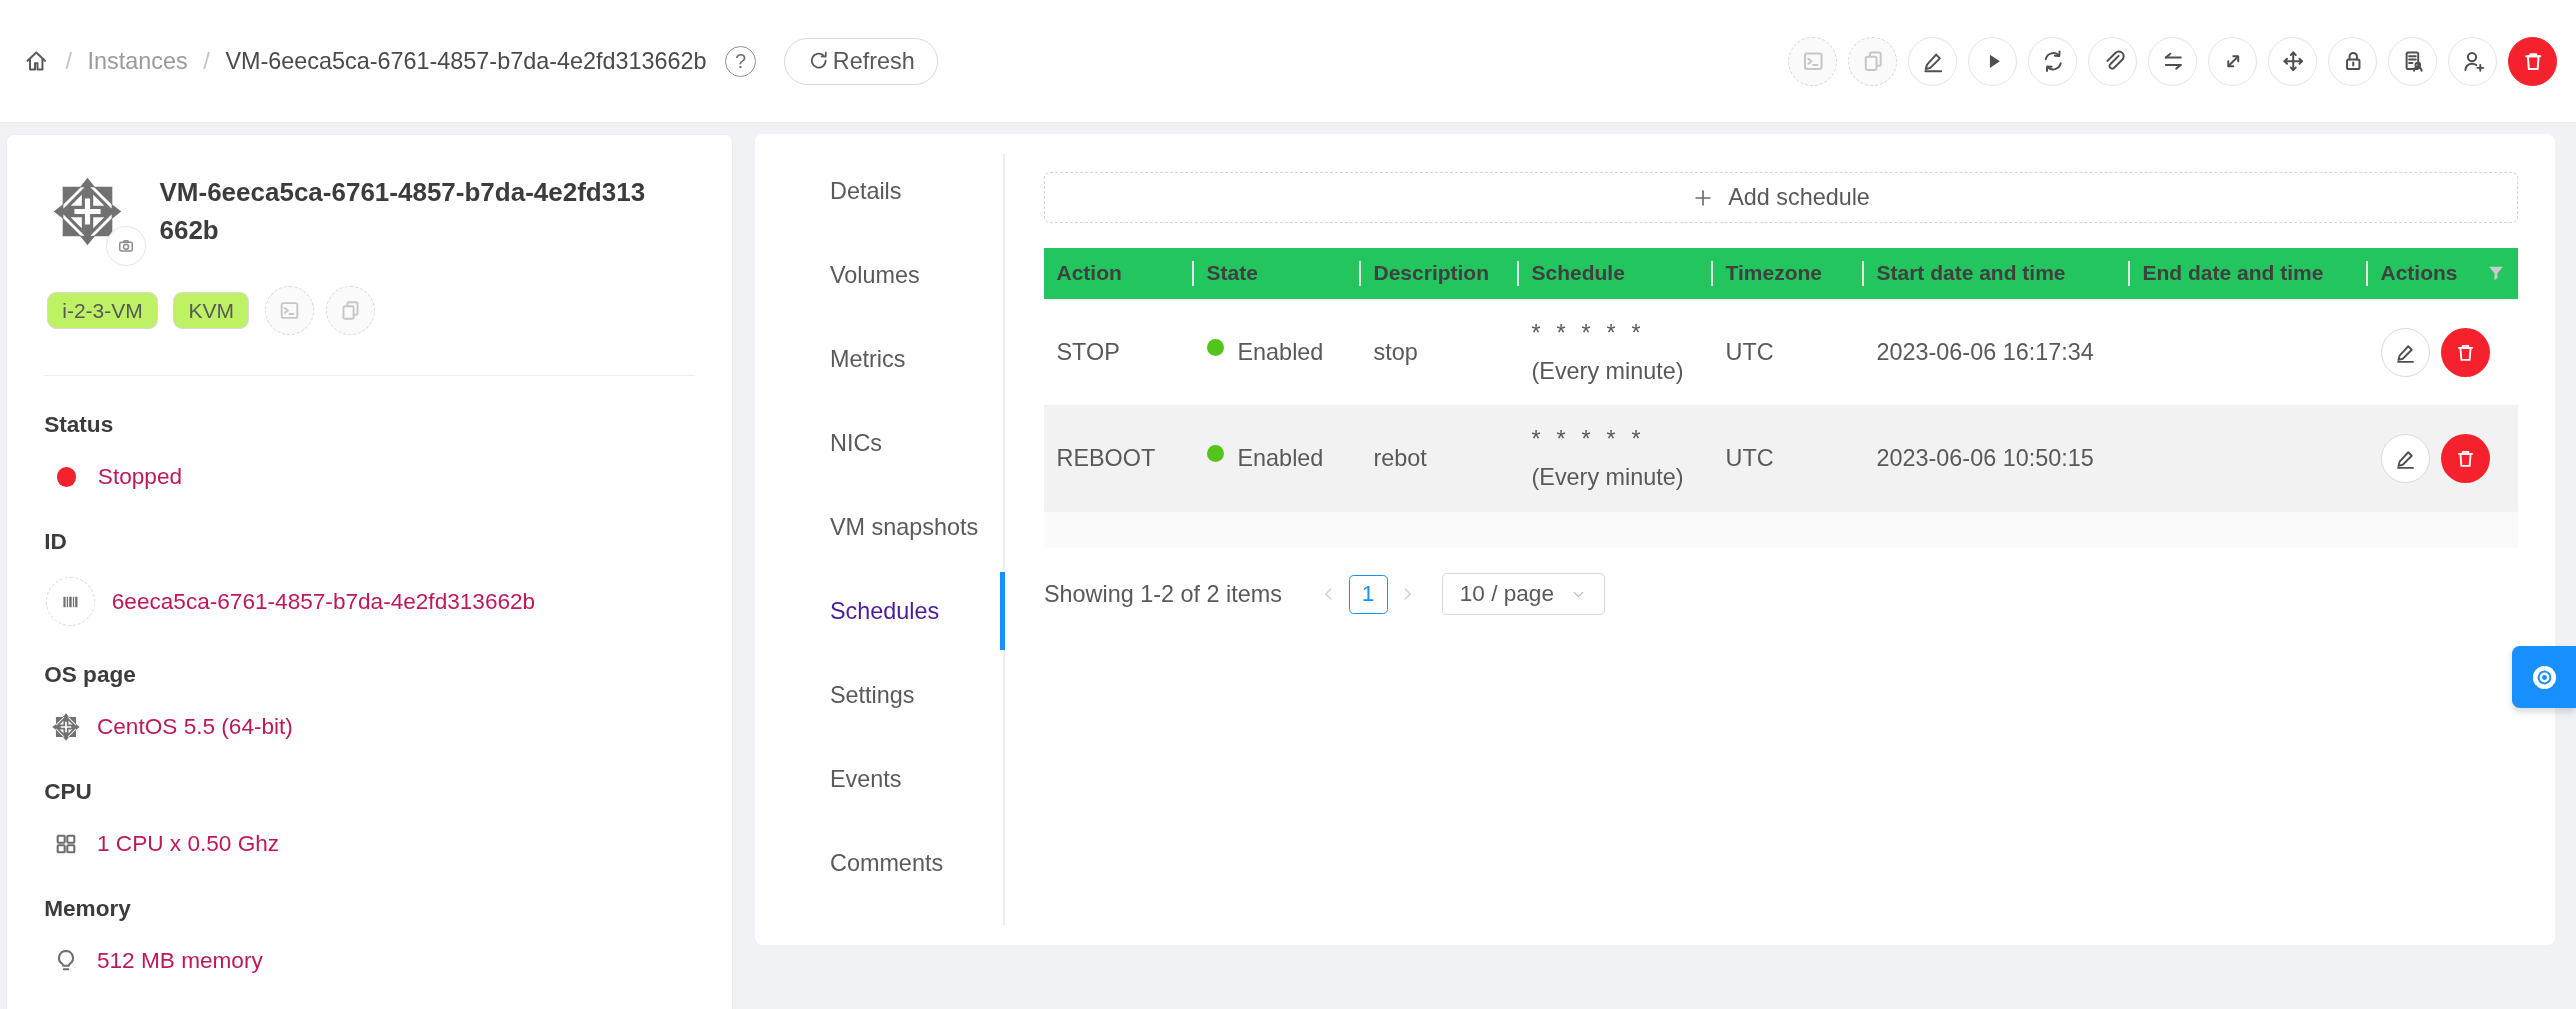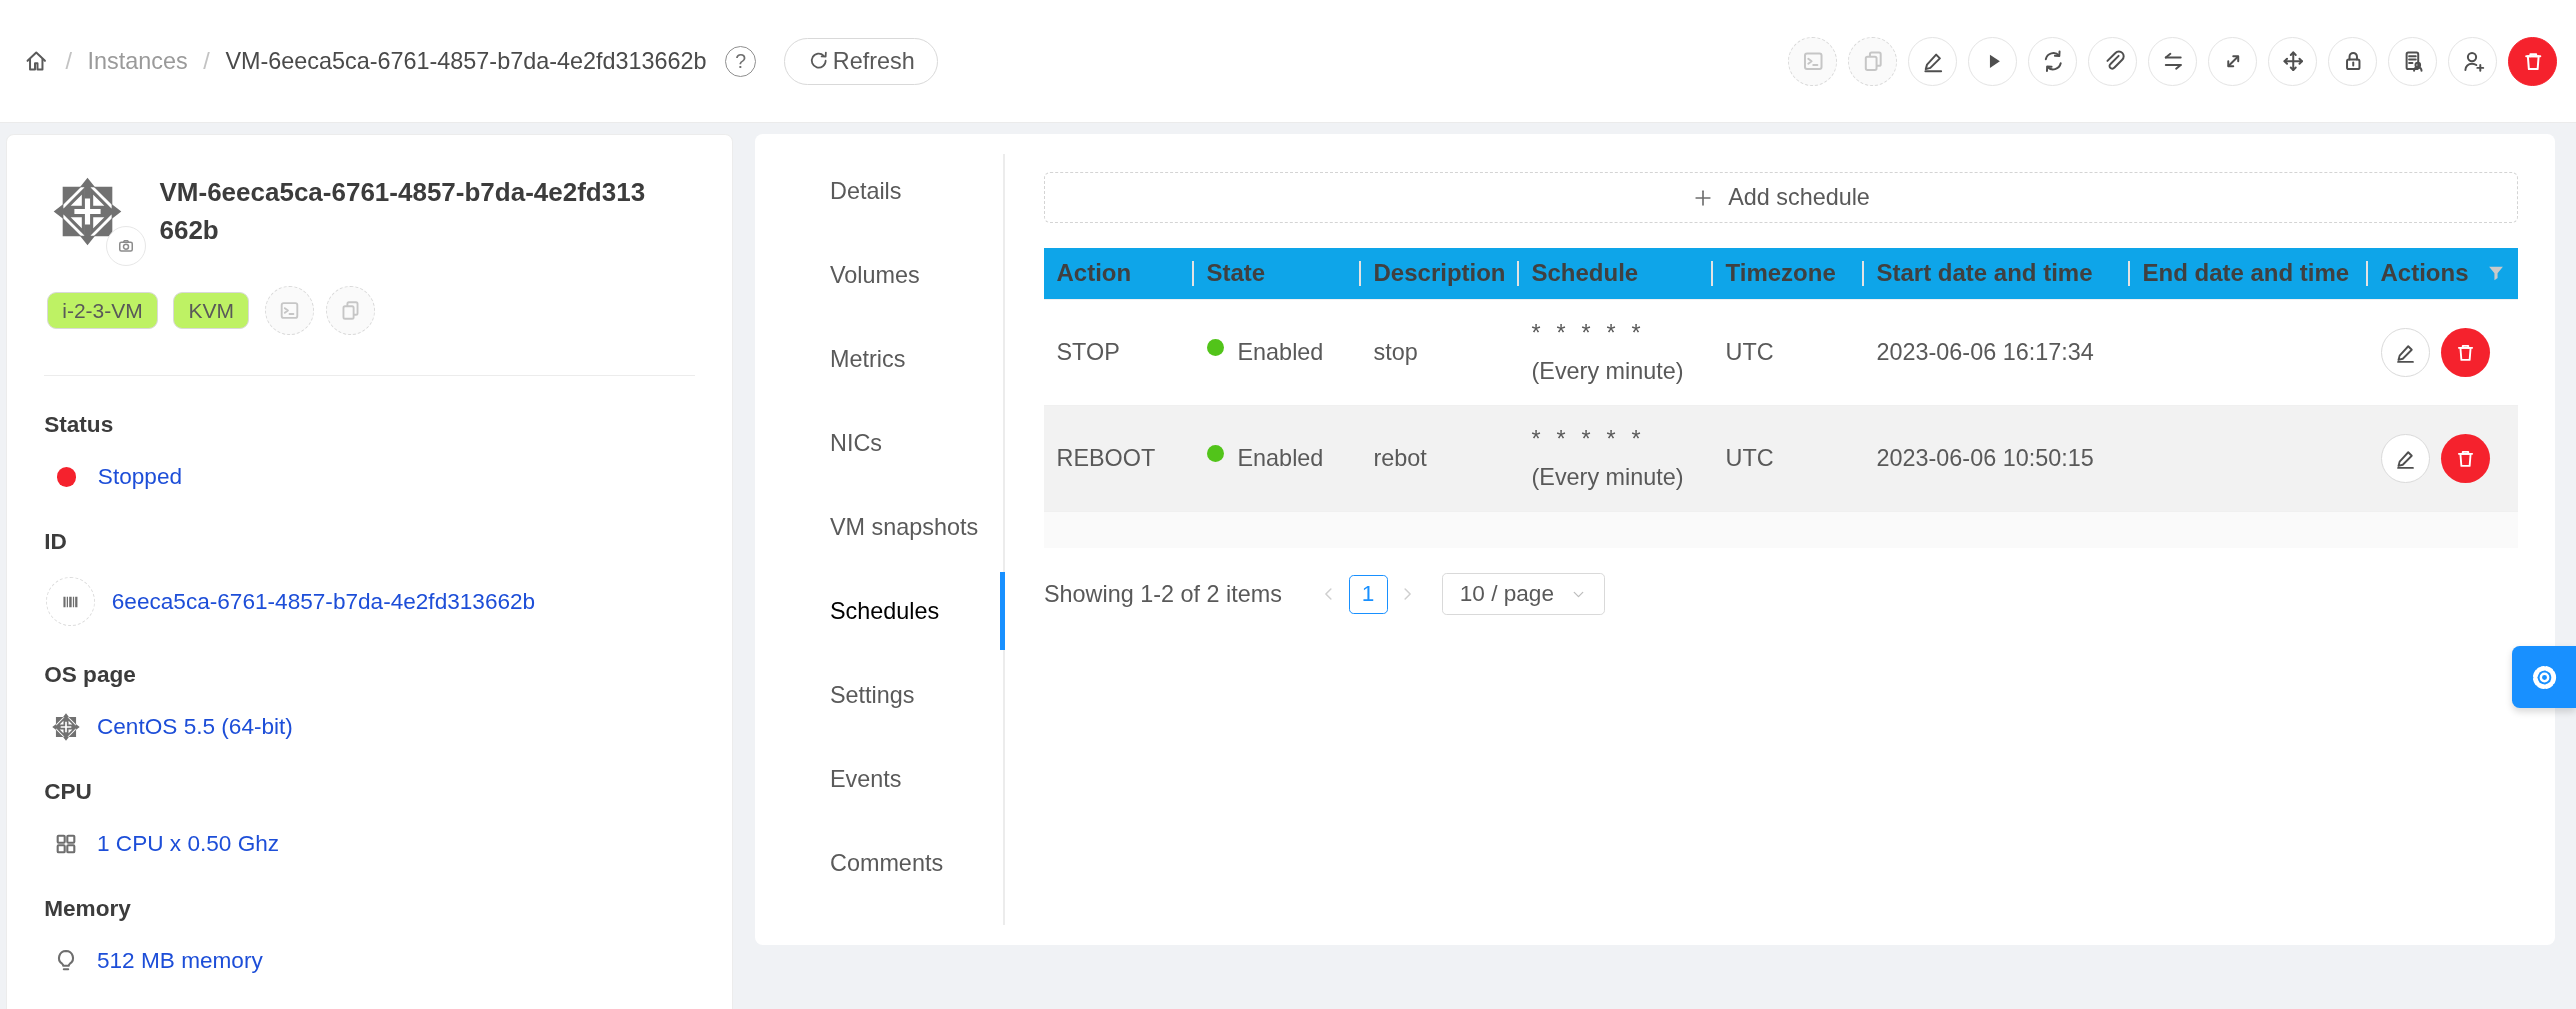--- a/index.html
+++ b/index.html
@@ -44,43 +44,43 @@
   .tag-row { display:flex; align-items:center; margin-top:37px; padding-left:3.1px; }
   .tag { border:1.6px solid #d9d9d9; border-radius:9.3px; padding:5.5px 14px; font-size:21px; color:#595959;
          background:#bef264; margin-right:15.6px; }
   .mini-circle { width:49px; height:49px; border-radius:50%; border:1.6px dashed #d9d9d9; background:#fafafa;
                  color:#c6c6c6; display:flex; align-items:center; justify-content:center; margin-right:12.5px; }
   .mini-circle svg { width:25px; height:25px; }
   .mini-circle:first-of-type { margin-left:20px; }
   .divider { border-top:1.6px solid #ececec; margin-top:40px; }
   .section { margin-top:36px; }
   .sec-label { font-size:22.6px; font-weight:bold; color:#3c3c3c; }
-  .sec-value { display:flex; align-items:center; gap:17px; margin-top:22px; font-size:22.6px; color:#1d4ed8; min-height:33px; padding-left:7.8px; }
+  .sec-value { display:flex; align-items:center; gap:17px; margin-top:22px; font-size:22.6px; color:#be185d; min-height:33px; padding-left:7.8px; }
   .sec-value svg { width:28px; height:28px; color:#6e6e6e; flex:none; }
   .dot-status { width:19.5px; height:19.5px; border-radius:50%; flex:none; margin:0 4.7px; }
   .barcode-circle { width:49px; height:49px; border-radius:50%; border:1.6px dashed #dcdcdc; color:#484848;
                     display:flex; align-items:center; justify-content:center; flex:none; margin-left:-6.2px; }
   .barcode-circle svg { width:28px; height:28px; }
 
   
   .right-card { position:absolute; left:755px; top:134px; width:1800px; height:811px; background:#fff;
                 border-radius:7.8px; display:flex; overflow:hidden; }
   .tabs-nav { width:250px; flex:none; padding-top:15px; position:relative; list-style:none; }
   .tabs-nav::after { content:''; position:absolute; right:0; top:20px; bottom:20px; width:1.6px; background:#ececec; }
   .tab { position:relative; height:84px; display:flex; align-items:center; padding-left:75px;
          font-size:23.4px; color:#5a5a5a; cursor:pointer; }
-  .tab.active { color:#000000; }
+  .tab.active { color:#4c1d95; }
   .tab.active::after { content:''; position:absolute; right:0; top:3.1px; bottom:3.1px; width:4.7px; background:#1890ff; z-index:1; }
   .tab-content { flex:1; padding:38px 37px 0 39px; min-width:0; }
   .add-btn { width:100%; height:51px; border:1.6px dashed #d4d4d4; border-radius:6.2px; background:#fff;
              display:flex; align-items:center; justify-content:center; gap:14px; font-size:23.4px; color:#595959; }
   .add-btn svg { width:22px; height:22px; color:#6e6e6e; }
 
   table { width:100%; border-collapse:collapse; margin-top:25px; table-layout:fixed; }
-  thead th { background:#0ea5e9; height:51px; text-align:left; font-size:24px; font-weight:600;
+  thead th { background:#22c55e; height:51px; text-align:left; font-size:21px; font-weight:600;
              color:#404040; padding:0 12.5px; position:relative; white-space:nowrap; overflow:hidden; }
   th .sep { position:absolute; right:0; top:13.2px; height:25px; width:1.6px; background:#e3e3e3; }
   .th-flex { display:flex; align-items:center; justify-content:space-between; }
   .filter-icon { color:#c9c9c9; display:flex; margin-left:6.2px; }
   .filter-icon svg { width:20px; height:20px; }
   tbody td { height:106px; font-size:23.4px; color:#595959; padding:0 12.5px; border-top:1.6px solid #f0f0f0;
              vertical-align:middle; background:#fff; }
   tr.alt td { background:#f2f2f2; }
   .state-cell { display:flex; gap:14px; }
   .dot-green { width:17px; height:17px; border-radius:50%; flex:none; }

